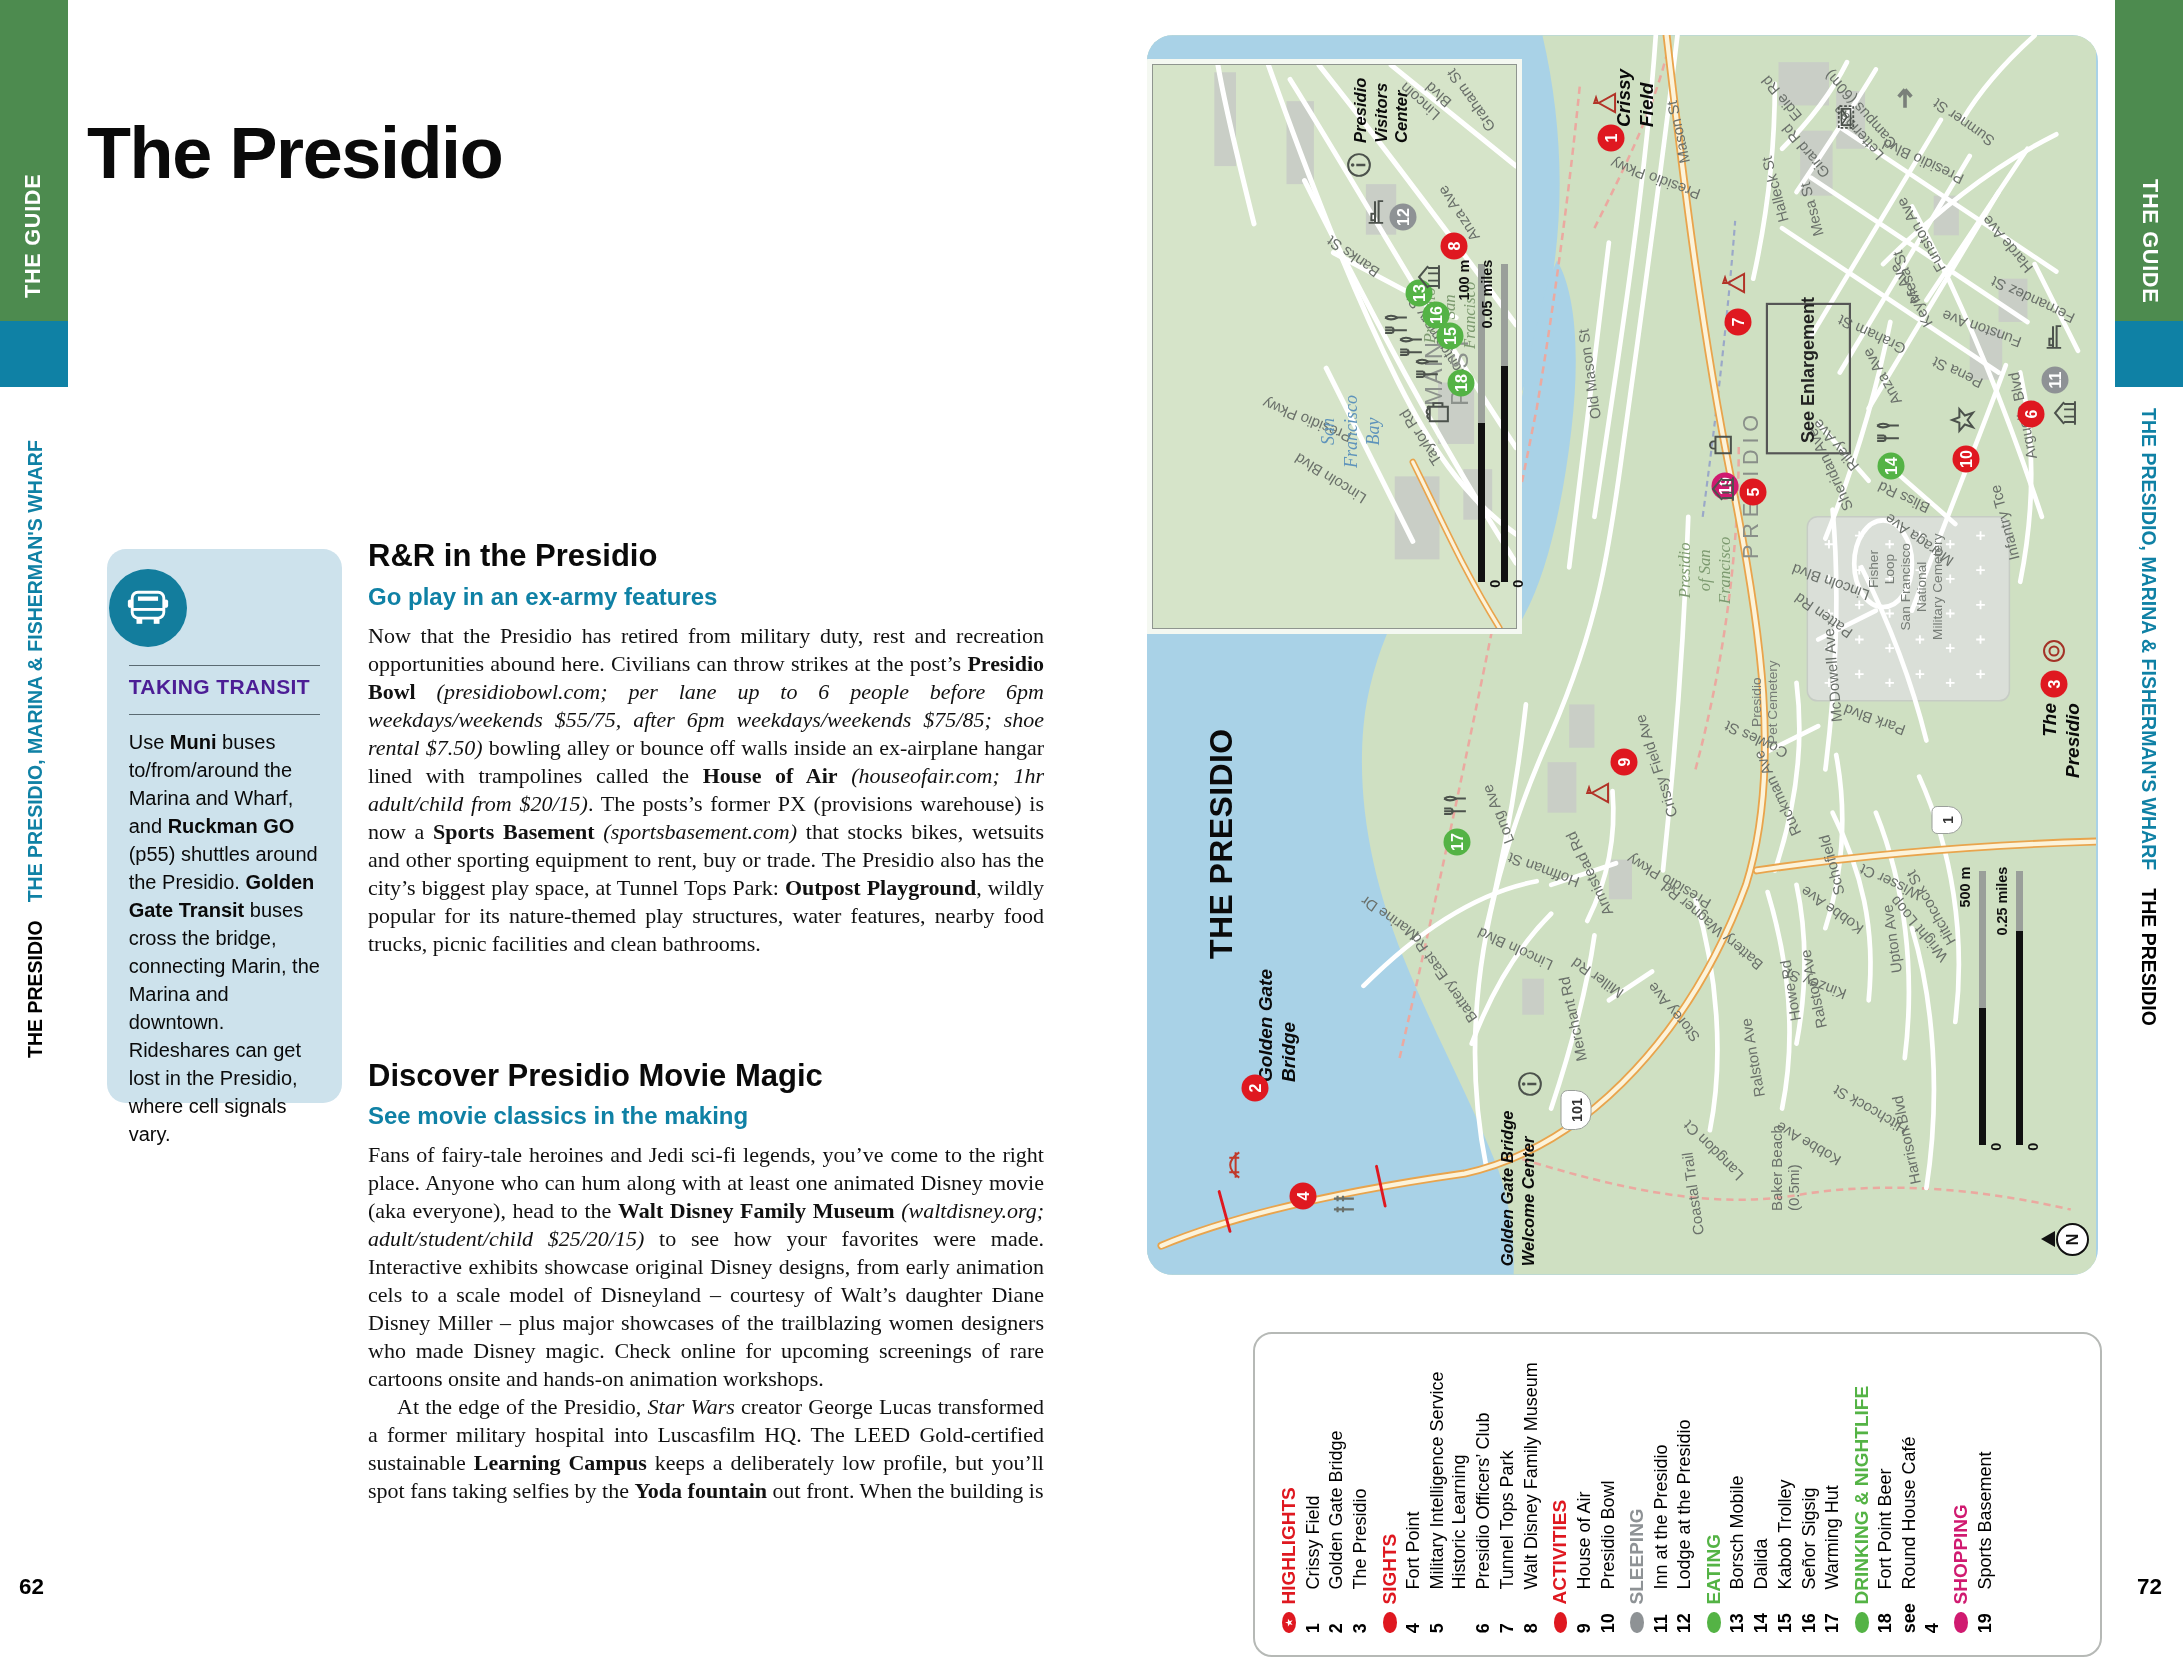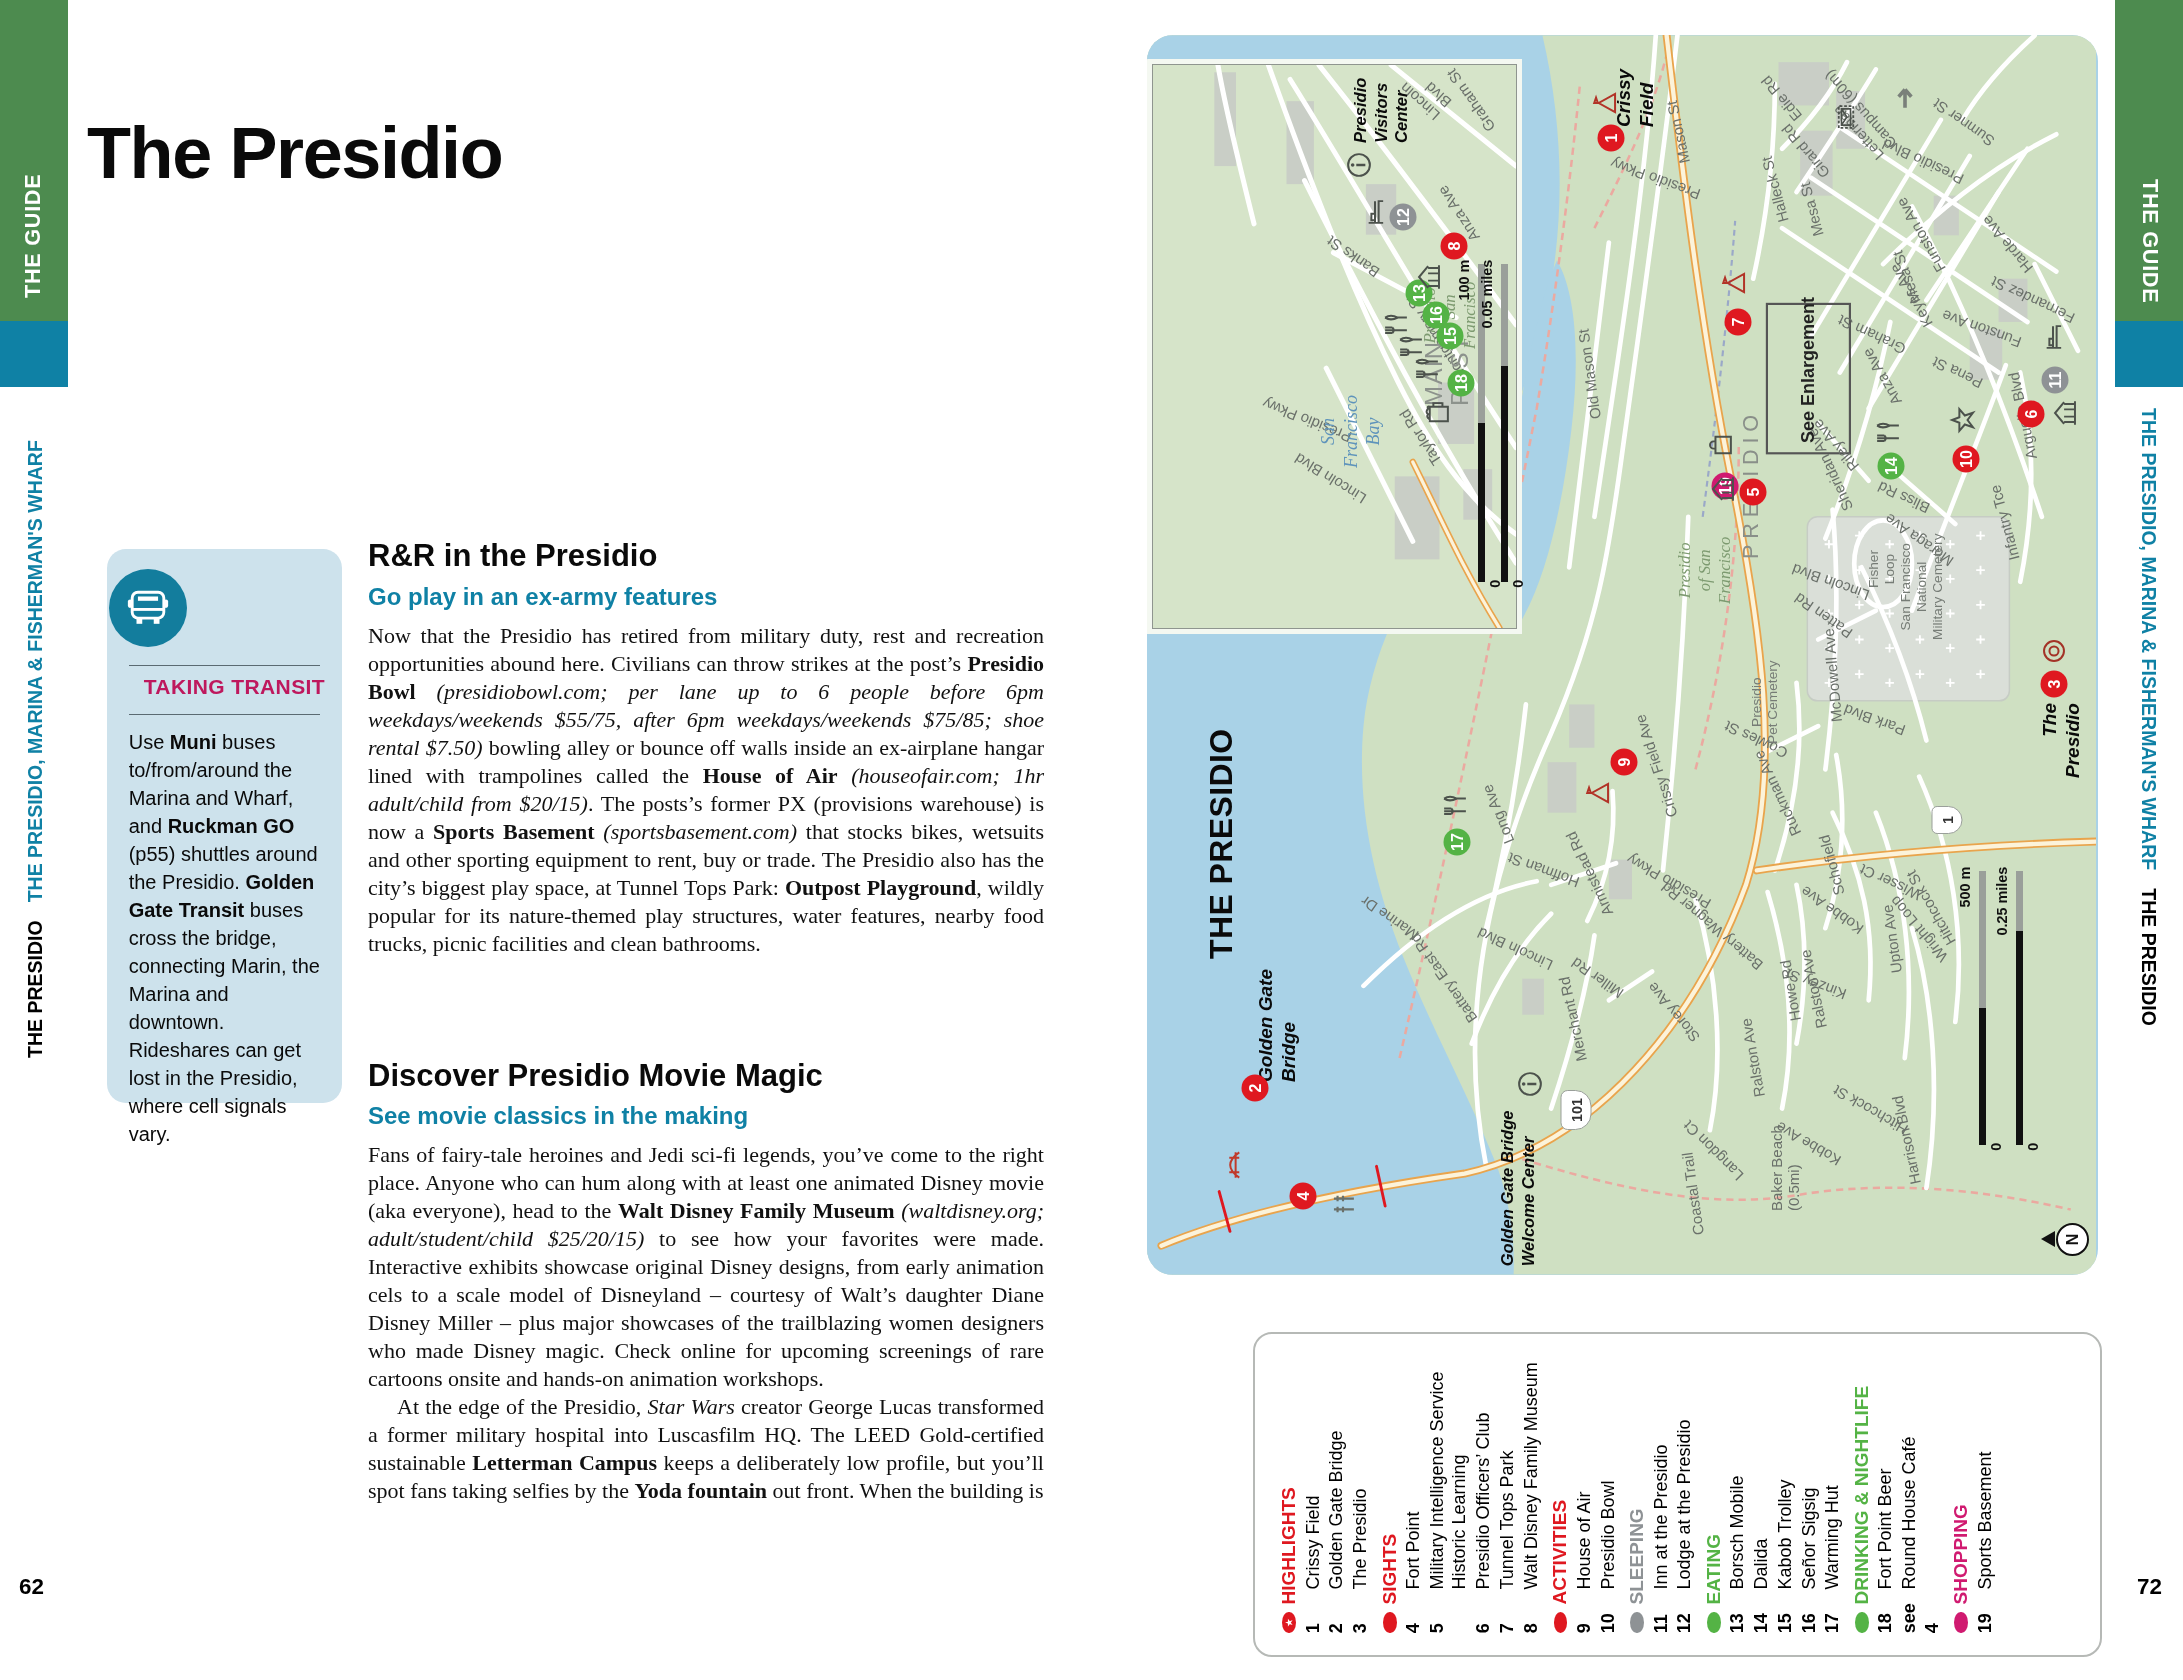--- a/index.html
+++ b/index.html
@@ -21,21 +21,21 @@
   .title{font-size:72px;font-weight:800;letter-spacing:-1.4px;color:#0a0a0a;}
   .intro{font-family:"Liberation Serif",serif;font-size:24.5px;line-height:38px;color:#111;
          text-align:justify;}
   .h2{font-size:31px;font-weight:800;color:#0a0a0a;}
   .h3{font-size:24px;font-weight:bold;color:#0f81a5;}
   .body-serif{font-family:"Liberation Serif",serif;font-size:22px;line-height:28px;color:#111;
               text-align:justify;}
   .body-serif .ind{text-indent:29px;}
   .tbox{background:#cde2ec;border-radius:19px;}
   .tbox-rule{border-top:1.4px solid #5a6a72;}
-  .tbox-title{font-size:21px;font-weight:bold;color:#be185d;letter-spacing:0.4px;margin-left:15px;}
+  .tbox-title{font-size:21px;font-weight:bold;color:#4c1d95;letter-spacing:0.4px;}
   .tbox-body{font-size:20px;line-height:28px;color:#0a0a0a;}
   .ticon{background:#137d9d;border-radius:50%;display:flex;align-items:center;justify-content:center;}
 
   
   #map-panel{left:1147px;top:35px;width:951px;height:1240px;border-radius:26px;overflow:hidden;background:#a9d2e7;}
   #map-rot{position:absolute;left:0;top:0;width:1240px;height:949px;
            transform:translateY(1240px) rotate(-90deg);transform-origin:0 0;}
   .mlabel{position:absolute;transform-origin:0 50%;white-space:pre-line;line-height:1.15;}
   .st{font-size:15px;color:#6a706a;}
   .st2{font-size:15px;color:#6a706a;}
@@ -142,21 +142,21 @@
   </div>
 
   <div class="abs h2" style="left:368px;top:538px;">R&amp;R in the Presidio</div>
   <div class="abs h3" style="left:368px;top:583px;">Go play in an ex-army features</div>
   <div class="abs body-serif" style="left:368px;top:622px;width:676px;">Now that the Presidio has retired from military duty, rest and recreation opportunities abound here. Civilians can throw strikes at the post’s <b>Presidio Bowl</b> <i>(presidiobowl.com; per lane up to 6 people before 6pm weekdays/weekends $55/75, after 6pm weekdays/weekends $75/85; shoe rental $7.50)</i> bowling alley or bounce off walls inside an ex-airplane hangar lined with trampolines called the <b>House of Air</b> <i>(houseofair.com; 1hr adult/child from $20/15)</i>. The posts’s former PX (provisions warehouse) is now a <b>Sports Basement</b> <i>(sportsbasement.com)</i> that stocks bikes, wetsuits and other sporting equipment to rent, buy or trade. The Presidio also has the city’s biggest play space, at Tunnel Tops Park: <b>Outpost Playground</b>, wildly popular for its nature-themed play structures, water features, nearby food trucks, picnic facilities and clean bathrooms.</div>
 
   <div class="abs h2" style="left:368px;top:1058px;">Discover Presidio Movie Magic</div>
   <div class="abs h3" style="left:368px;top:1102px;">See movie classics in the making</div>
   <div class="abs body-serif" style="left:368px;top:1141px;width:676px;">
     <div>Fans of fairy-tale heroines and Jedi sci-fi legends, you’ve come to the right place. Anyone who can hum along with at least one animated Disney movie (aka everyone), head to the <b>Walt Disney Family Museum</b> <i>(waltdisney.org; adult/student/child $25/20/15)</i> to see how your favorites were made. Interactive exhibits showcase original Disney designs, from early animation cels to a scale model of Disneyland – courtesy of Walt’s daughter Diane Disney Miller – plus major showcases of the trailblazing women designers who made Disney magic. Check online for upcoming screenings of rare cartoons onsite and hands-on animation workshops.</div>
-    <div class="ind">At the edge of the Presidio, <i>Star Wars</i> creator George Lucas transformed a former military hospital into Luscasfilm HQ. The LEED Gold-certified sustainable <b>Letterman Campus</b> keeps a deliberately low profile, but you’ll spot fans taking selfies by the <b>Yoda fountain</b> out front. When the building is</div>
+    <div class="ind">At the edge of the Presidio, <i>Star Wars</i> creator George Lucas transformed a former military hospital into Luscasfilm HQ. The LEED Gold-certified sustainable <b>Learning Campus</b> keeps a deliberately low profile, but you’ll spot fans taking selfies by the <b>Yoda fountain</b> out front. When the building is</div>
   </div>
 
   <div id="map-panel" class="abs">
     <div id="map-rot">
       <svg width="1240" height="949" viewBox="0 0 1717 1315" style="position:absolute;left:0;top:0;">
         <rect x="0" y="0" width="1717" height="1315" fill="#cfe0c2"></rect>
         <path d="M0,0 H1717 V548 C1600,575 1480,580 1360,558 C1240,536 1140,490 1040,420 C950,355 860,310 760,300 C650,290 540,315 440,355 C340,395 240,450 150,485 C100,503 50,510 0,508 Z" fill="#a9d2e7"></path>
         <path d="M900,515 C1000,498 1120,502 1230,522 C1310,537 1370,552 1405,568 C1360,595 1270,600 1170,588 C1060,575 960,552 900,515 Z" fill="#a9d2e7"></path>
 
         <rect x="795" y="915" width="255" height="280" rx="14" fill="#dadfd8" stroke="#c6ccc4" stroke-width="2"></rect>

